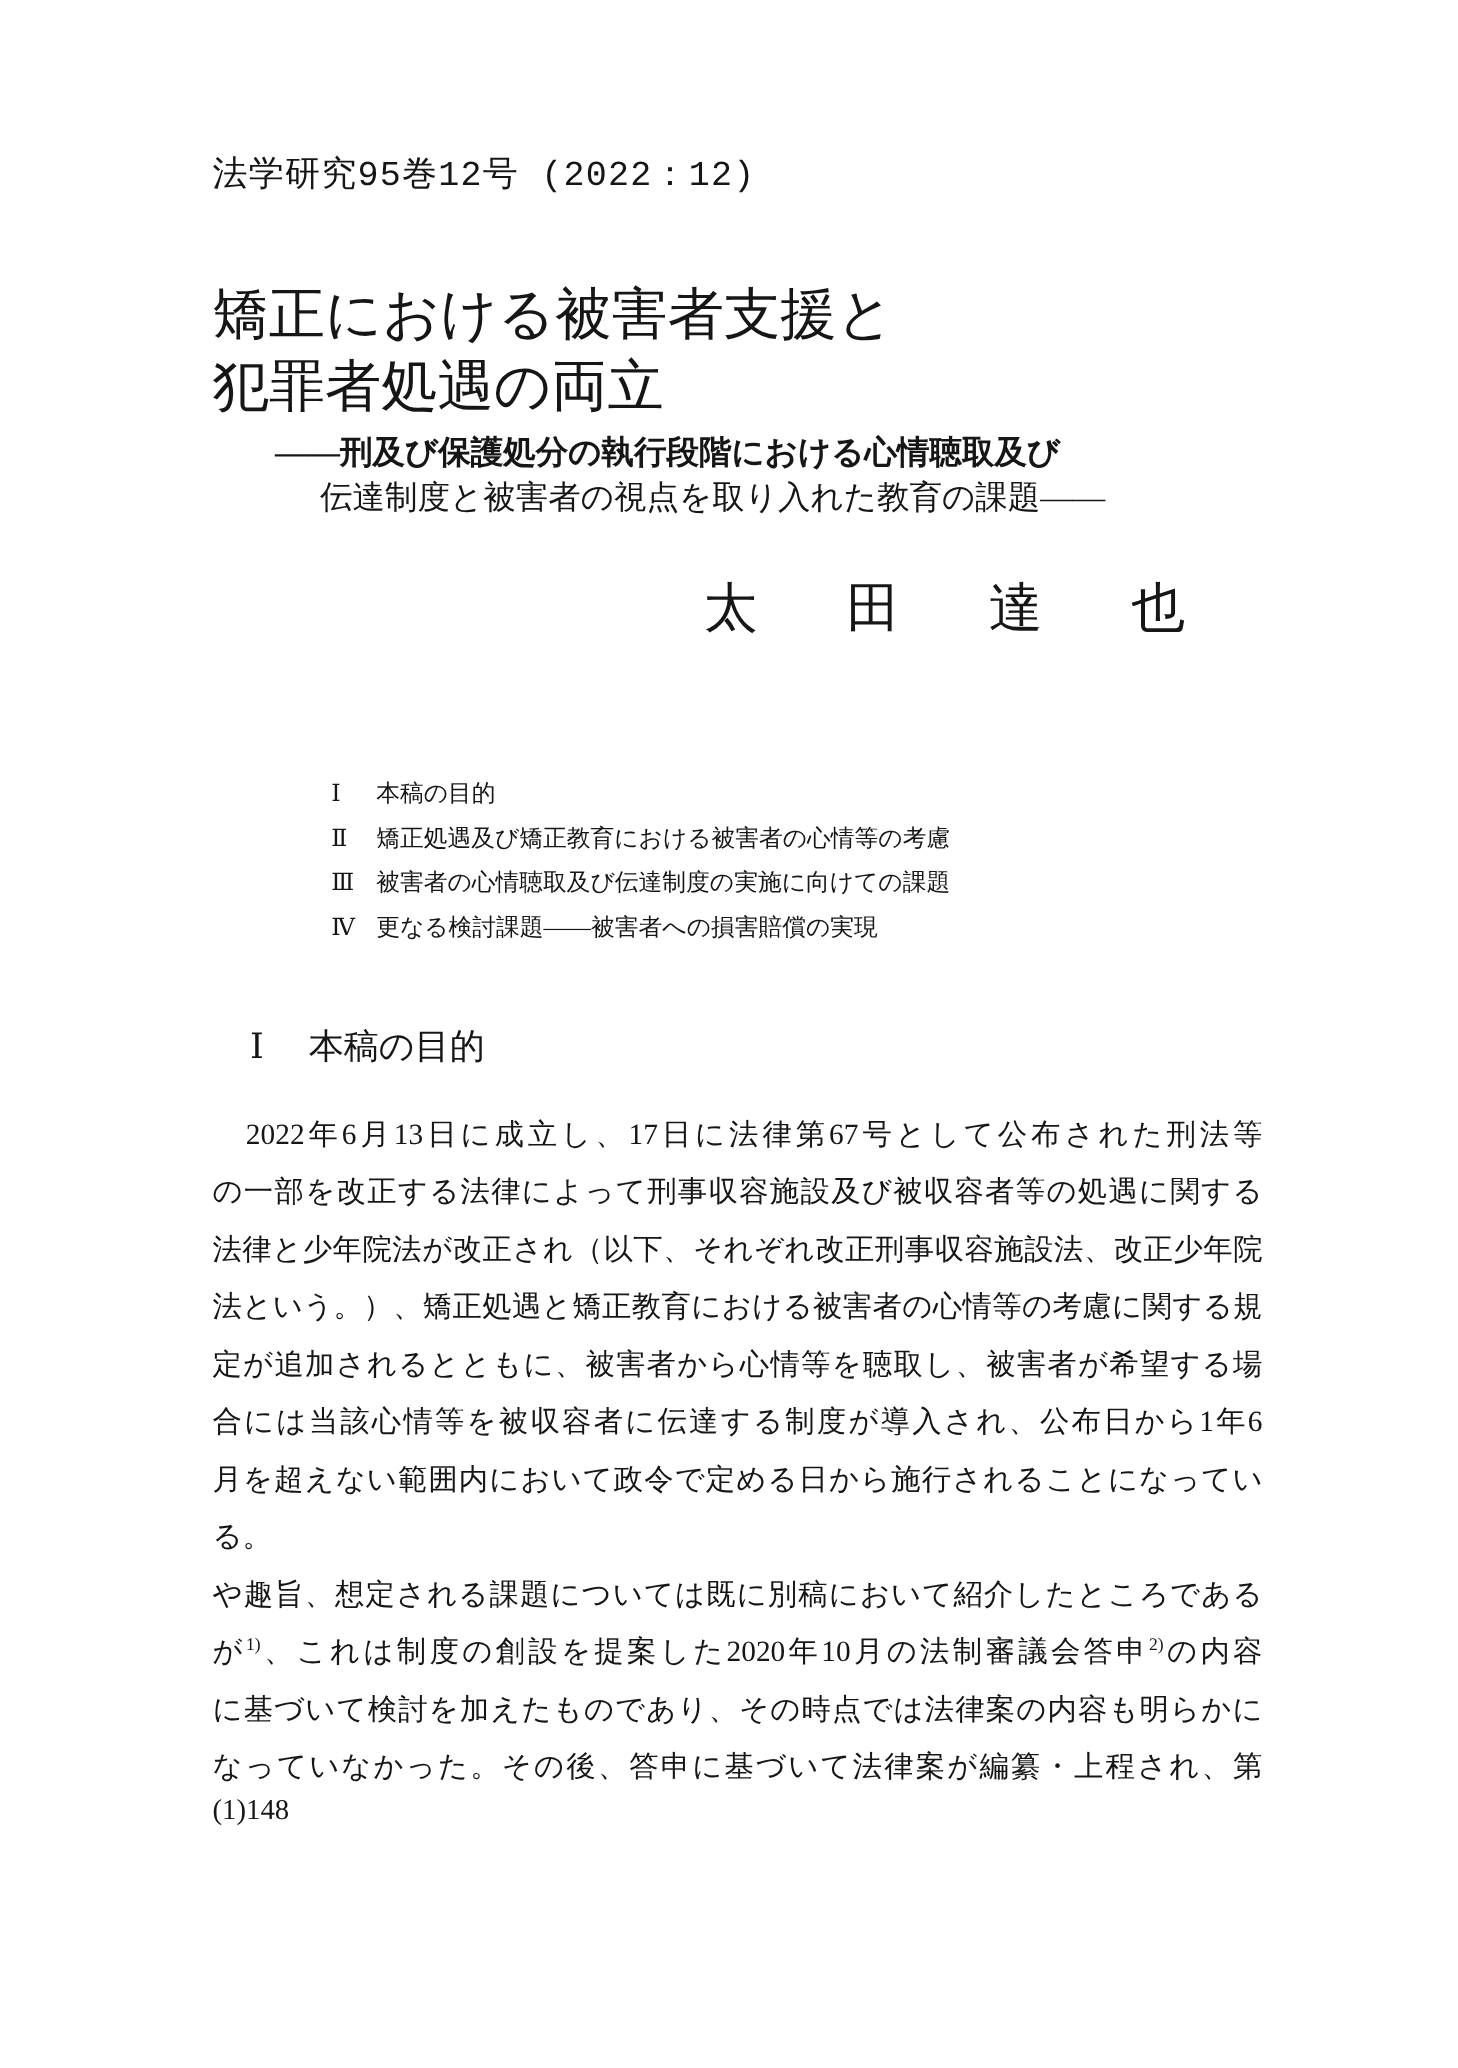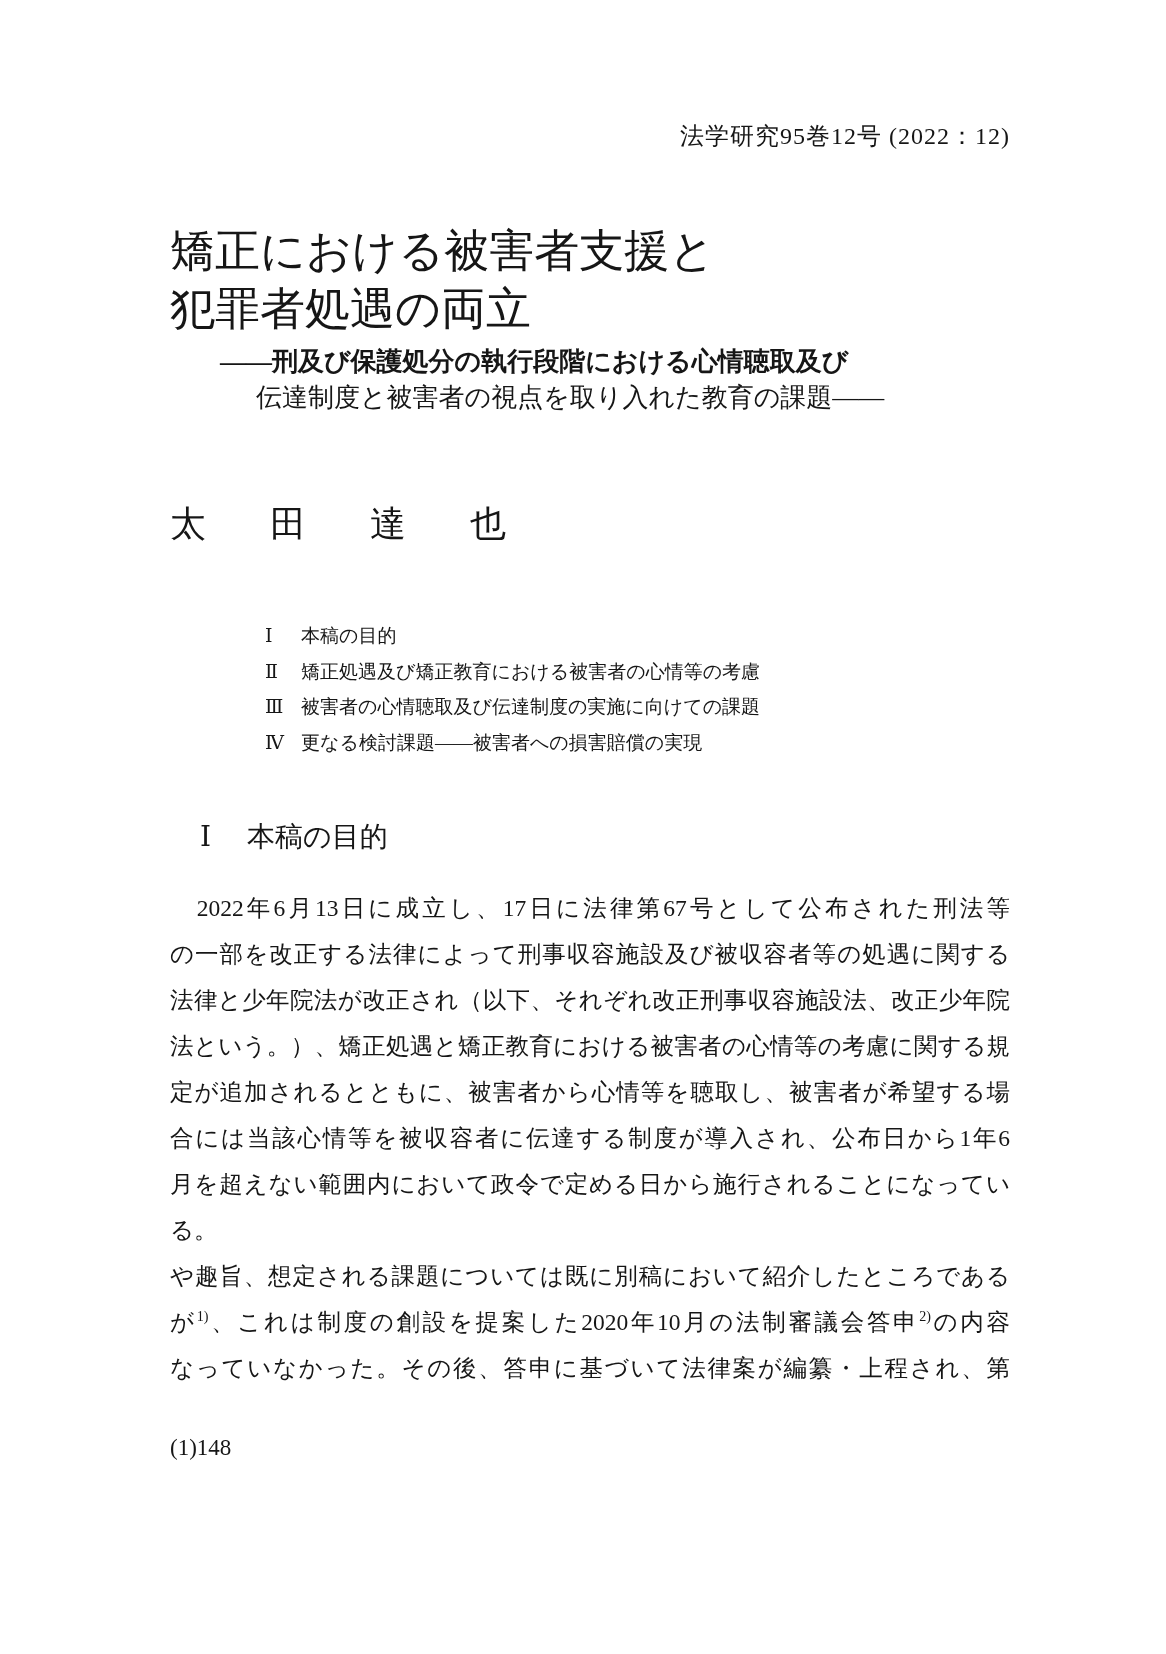--- a/index.html
+++ b/index.html
@@ -9,46 +9,46 @@
     background: #ffffff;
     position: relative;
     font-family: "Liberation Serif", "DejaVu Serif", serif;
     color: #161616;
     overflow: hidden;
   }
   .abs { position: absolute; left: 170px; width: 840px; }
 
   #journal-header {
     top: 120px;
-    text-align: right;
-    font-size: 24px;
+    font-size: 28px;
     letter-spacing: 1px;
+    font-family: Liberation Mono, monospace;
   }
 
   #title {
     top: 222px;
     text-align: left;
     font-size: 45px;
     line-height: 58px;
     padding-right: 30px;
     width: 810px;
   }
 
   #subtitle {
     top: 344px;
     font-size: 26px;
     line-height: 36px;
   }
   #subtitle .s1 { padding-left: 50px; font-weight: bold; }
   #subtitle .s2 { padding-left: 86px; }
 
   #author {
-    top: 500px;
-    font-size: 36px;
-    text-align: left;
+    top: 458px;
+    font-size: 43px;
+    text-align: right;
     padding-right: 48px;
     width: 792px;
     letter-spacing: 14px;
   }
 
   #toc {
     top: 618px;
     font-size: 19px;
     line-height: 35.5px;
     padding-left: 95px;
@@ -132,16 +132,17 @@
   <div class="line">法律と少年院法が改正され（以下、それぞれ改正刑事収容施設法、改正少年院</div>
   <div class="line">法という。）、矯正処遇と矯正教育における被害者の心情等の考慮に関する規</div>
   <div class="line">定が追加されるとともに、被害者から心情等を聴取し、被害者が希望する場</div>
   <div class="line">合には当該心情等を被収容者に伝達する制度が導入され、公布日から1年6</div>
   <div class="line">月を超えない範囲内において政令で定める日から施行されることになってい</div>
   <div class="line short">る。</div>
   <div class="line">や趣旨、想定される課題については既に別稿において紹介したところである</div>
   <div class="line">
     <span>が</span><span class="sup">1)</span><span>、これは制度の創設を提案した2020年10月の法制審議会答申</span><span class="sup">2)</span><span>の内容</span>
   </div>
+  <div class="line">に基づいて検討を加えたものであり、その時点では法律案の内容も明らかに</div>
   <div class="line">なっていなかった。その後、答申に基づいて法律案が編纂・上程され、第</div>
 </div>
 
 <div class="abs" id="page-number">(1)148</div>
 
 </body></html>

